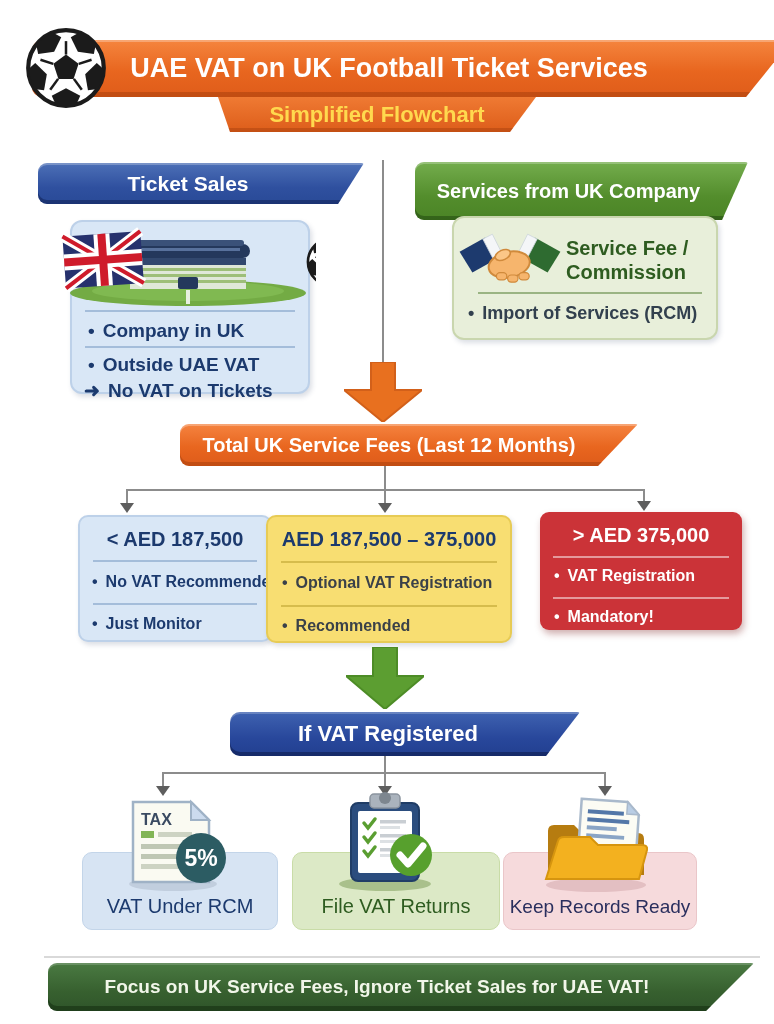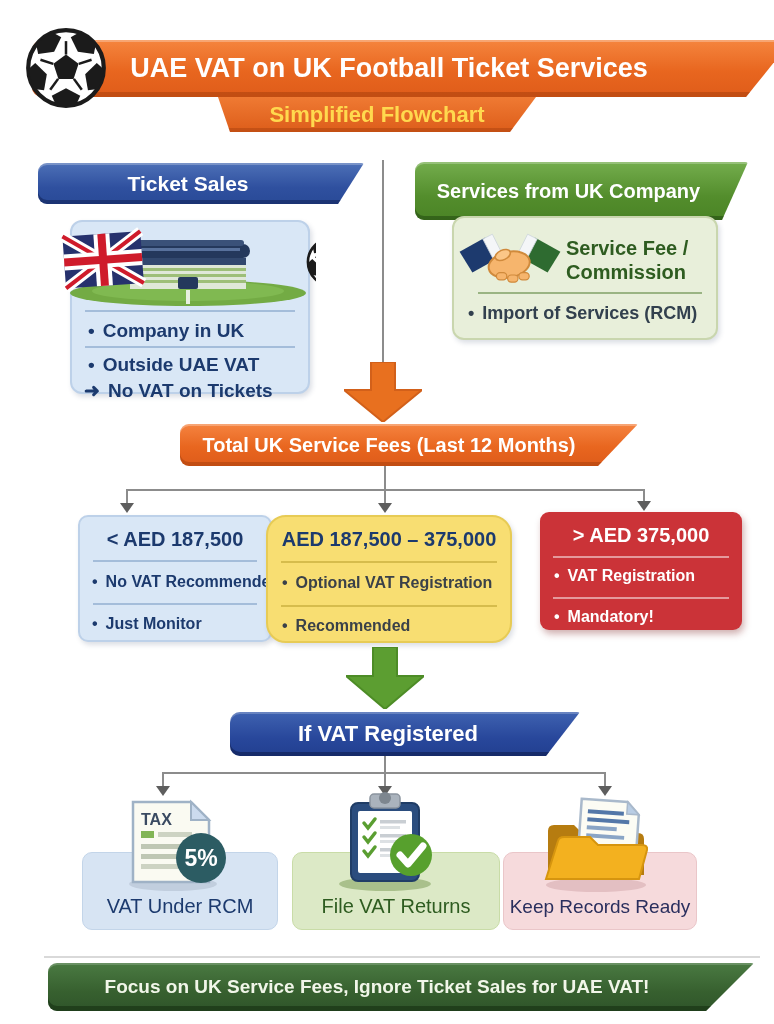--- a/index.html
+++ b/index.html
@@ -47,21 +47,21 @@
     border-radius:9px 3px 3px 9px;padding-right:48px;
     box-shadow:inset 0 -5px 0 rgba(15,40,12,.5),inset 0 2px 0 rgba(255,255,255,.18);}
   .edge-line{background:#e2611d;height:3px;}
   .footer-line{background:#d9d9d9;height:2px;}
 
   
   .cbox{position:absolute;border-radius:12px;box-shadow:2px 3px 5px rgba(60,80,110,.18);}
   .box-ts{left:70px;top:220px;width:236px;height:170px;background:#D9E7F6;border:2px solid #bdd1e9;}
   .box-sv{left:452px;top:216px;width:262px;height:120px;background:#E8EFDA;border:2px solid #c9d6ae;}
   .box-low{left:38px;top:515px;width:190px;height:123px;background:#D9E7F6;border:2px solid #bdd1e9;border-radius:10px;margin-left:40px;}
-  .box-mid{left:266px;top:515px;width:242px;height:124px;background:#F8DE72;border:2px solid #e7cb55;border-radius:20px;}
+  .box-mid{left:266px;top:515px;width:242px;height:124px;background:#F8DE72;border:2px solid #e7cb55;border-radius:10px;}
   .box-high{left:540px;top:512px;width:202px;height:118px;background:#CB3338;border-radius:9px;
             box-shadow:2px 4px 7px rgba(120,30,30,.35);color:#fff;}
   .divider{position:absolute;height:2px;background:#a4bdda;left:13px;right:13px;}
   .div-green{background:#9ab483;}
   .div-yellow{background:#d6bc4c;}
   .div-red{background:rgba(255,255,255,.5);}
   .bullet{position:absolute;font-weight:bold;white-space:nowrap;}
   .navy{color:#1c3a6e;}
   .dkgreen{color:#2E5C20;}
   .charcoal{color:#3a4149;}

